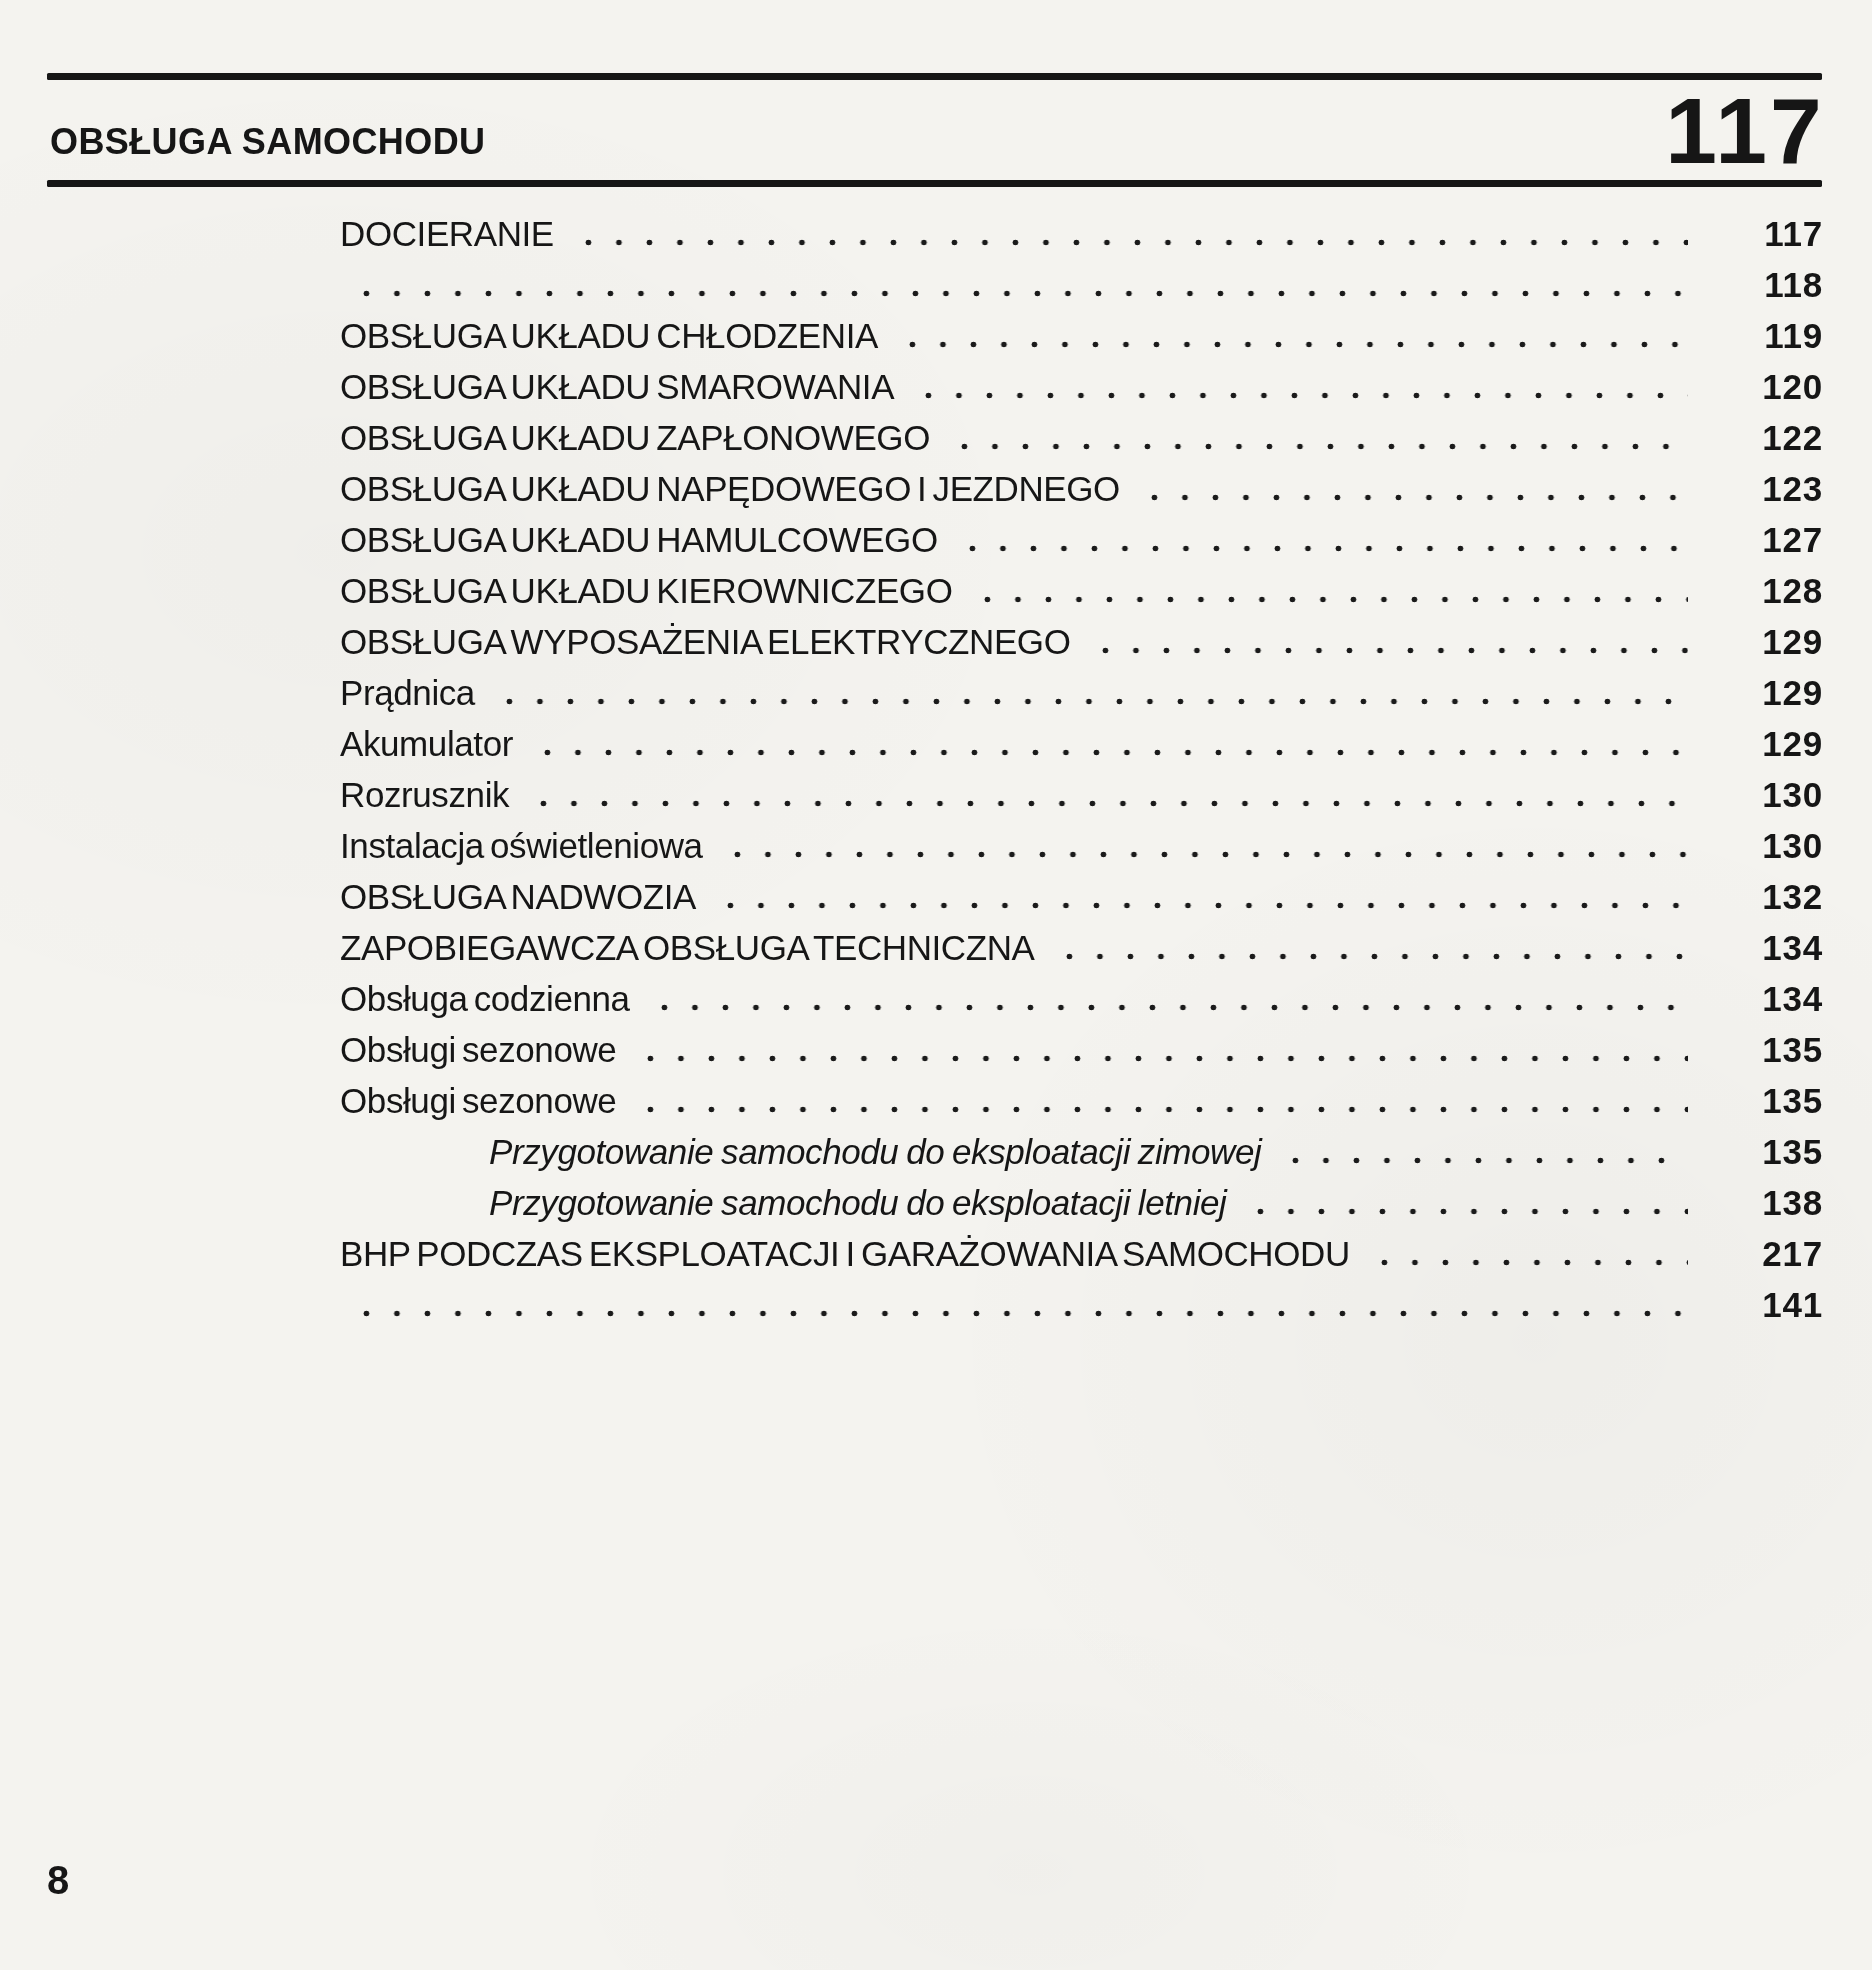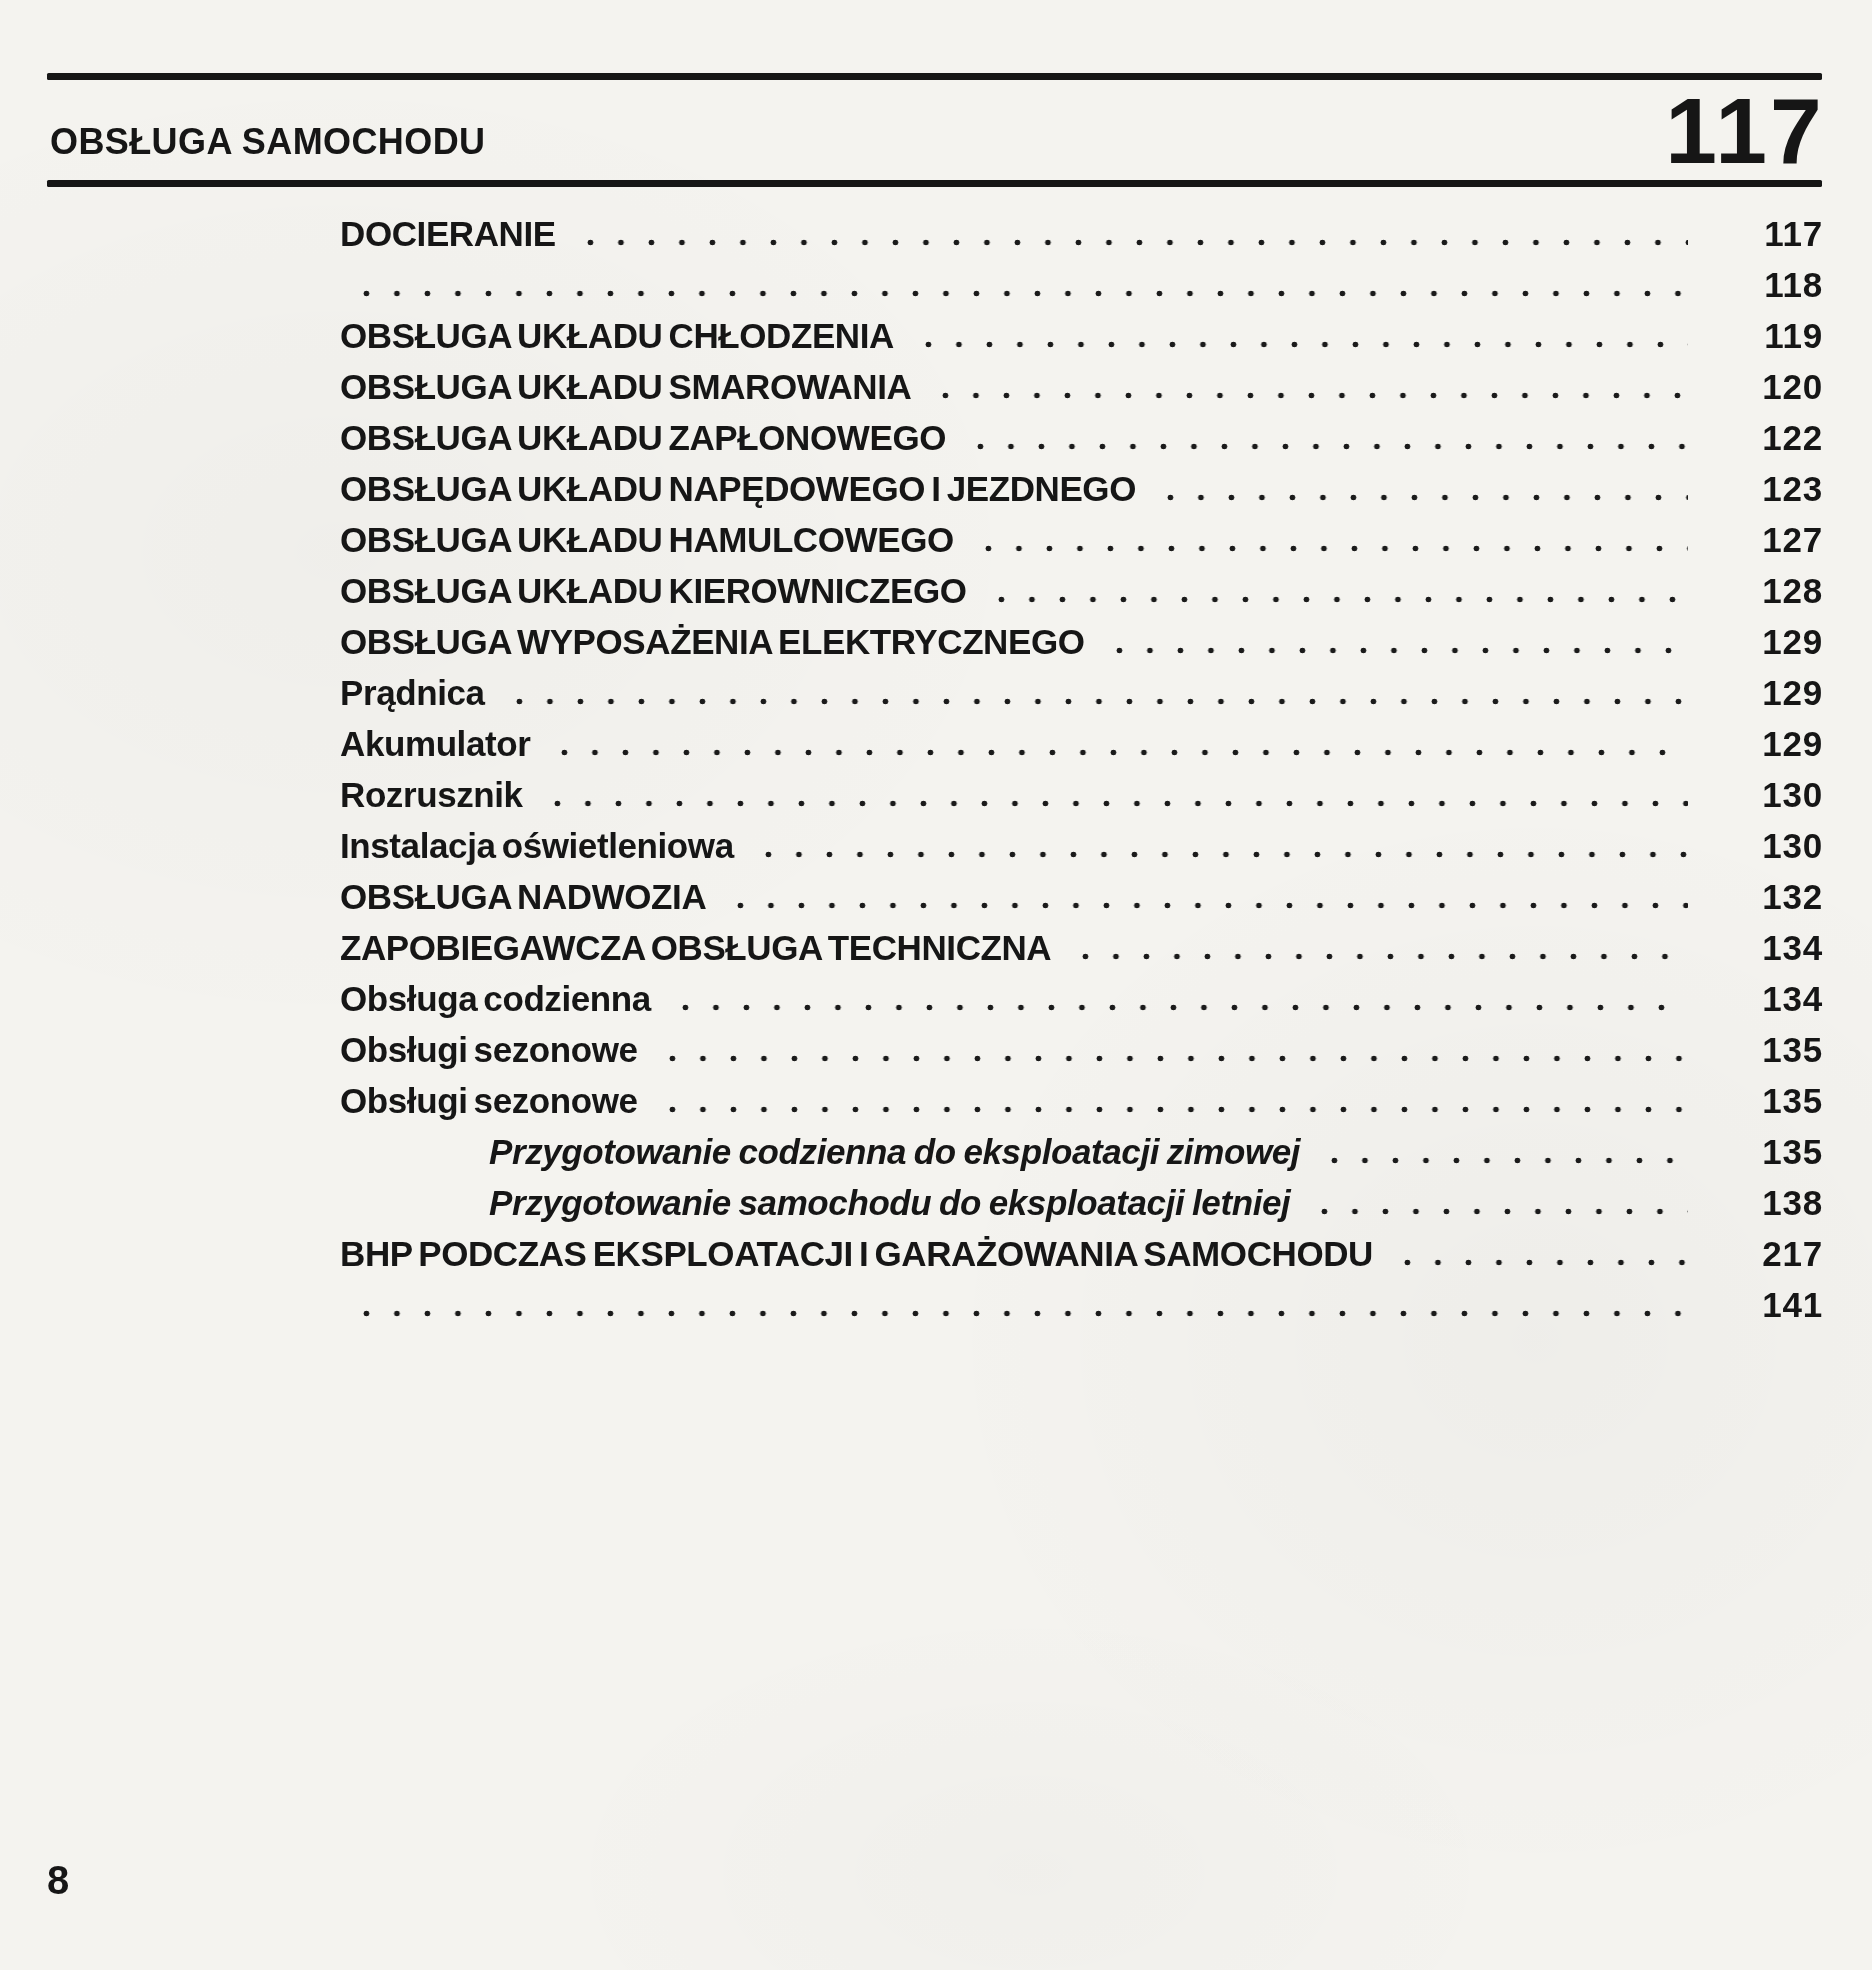--- a/index.html
+++ b/index.html
@@ -46,21 +46,21 @@
     left: 340px; right: 50px; top: 207px;
   }
   .row {
     display: flex;
     align-items: flex-end;
     height: 51px;
   }
   .row .t {
     white-space: nowrap;
     font-size: 35px;
-    font-weight: 700;
+    font-weight: 400;
     line-height: 48px;
     letter-spacing: -0.4px;
     word-spacing: -3.2px;
     padding-right: 8px;
   }
   .row.sub .t {
     font-style: italic;
     margin-left: 149px;
     word-spacing: -1.6px;
   }
@@ -203,21 +203,21 @@
       <span class="pg">135</span>
     </div>
 
     <div class="row">
       <span class="t">Obsługi sezonowe</span>
       <span class="leader"></span>
       <span class="pg">135</span>
     </div>
 
     <div class="row sub">
-      <span class="t">Przygotowanie codzienna do eksploatacji zimowej</span>
+      <span class="t">Przygotowanie samochodu do eksploatacji zimowej</span>
       <span class="leader"></span>
       <span class="pg">135</span>
     </div>
 
     <div class="row sub">
       <span class="t">Przygotowanie samochodu do eksploatacji letniej</span>
       <span class="leader"></span>
       <span class="pg">138</span>
     </div>
 

